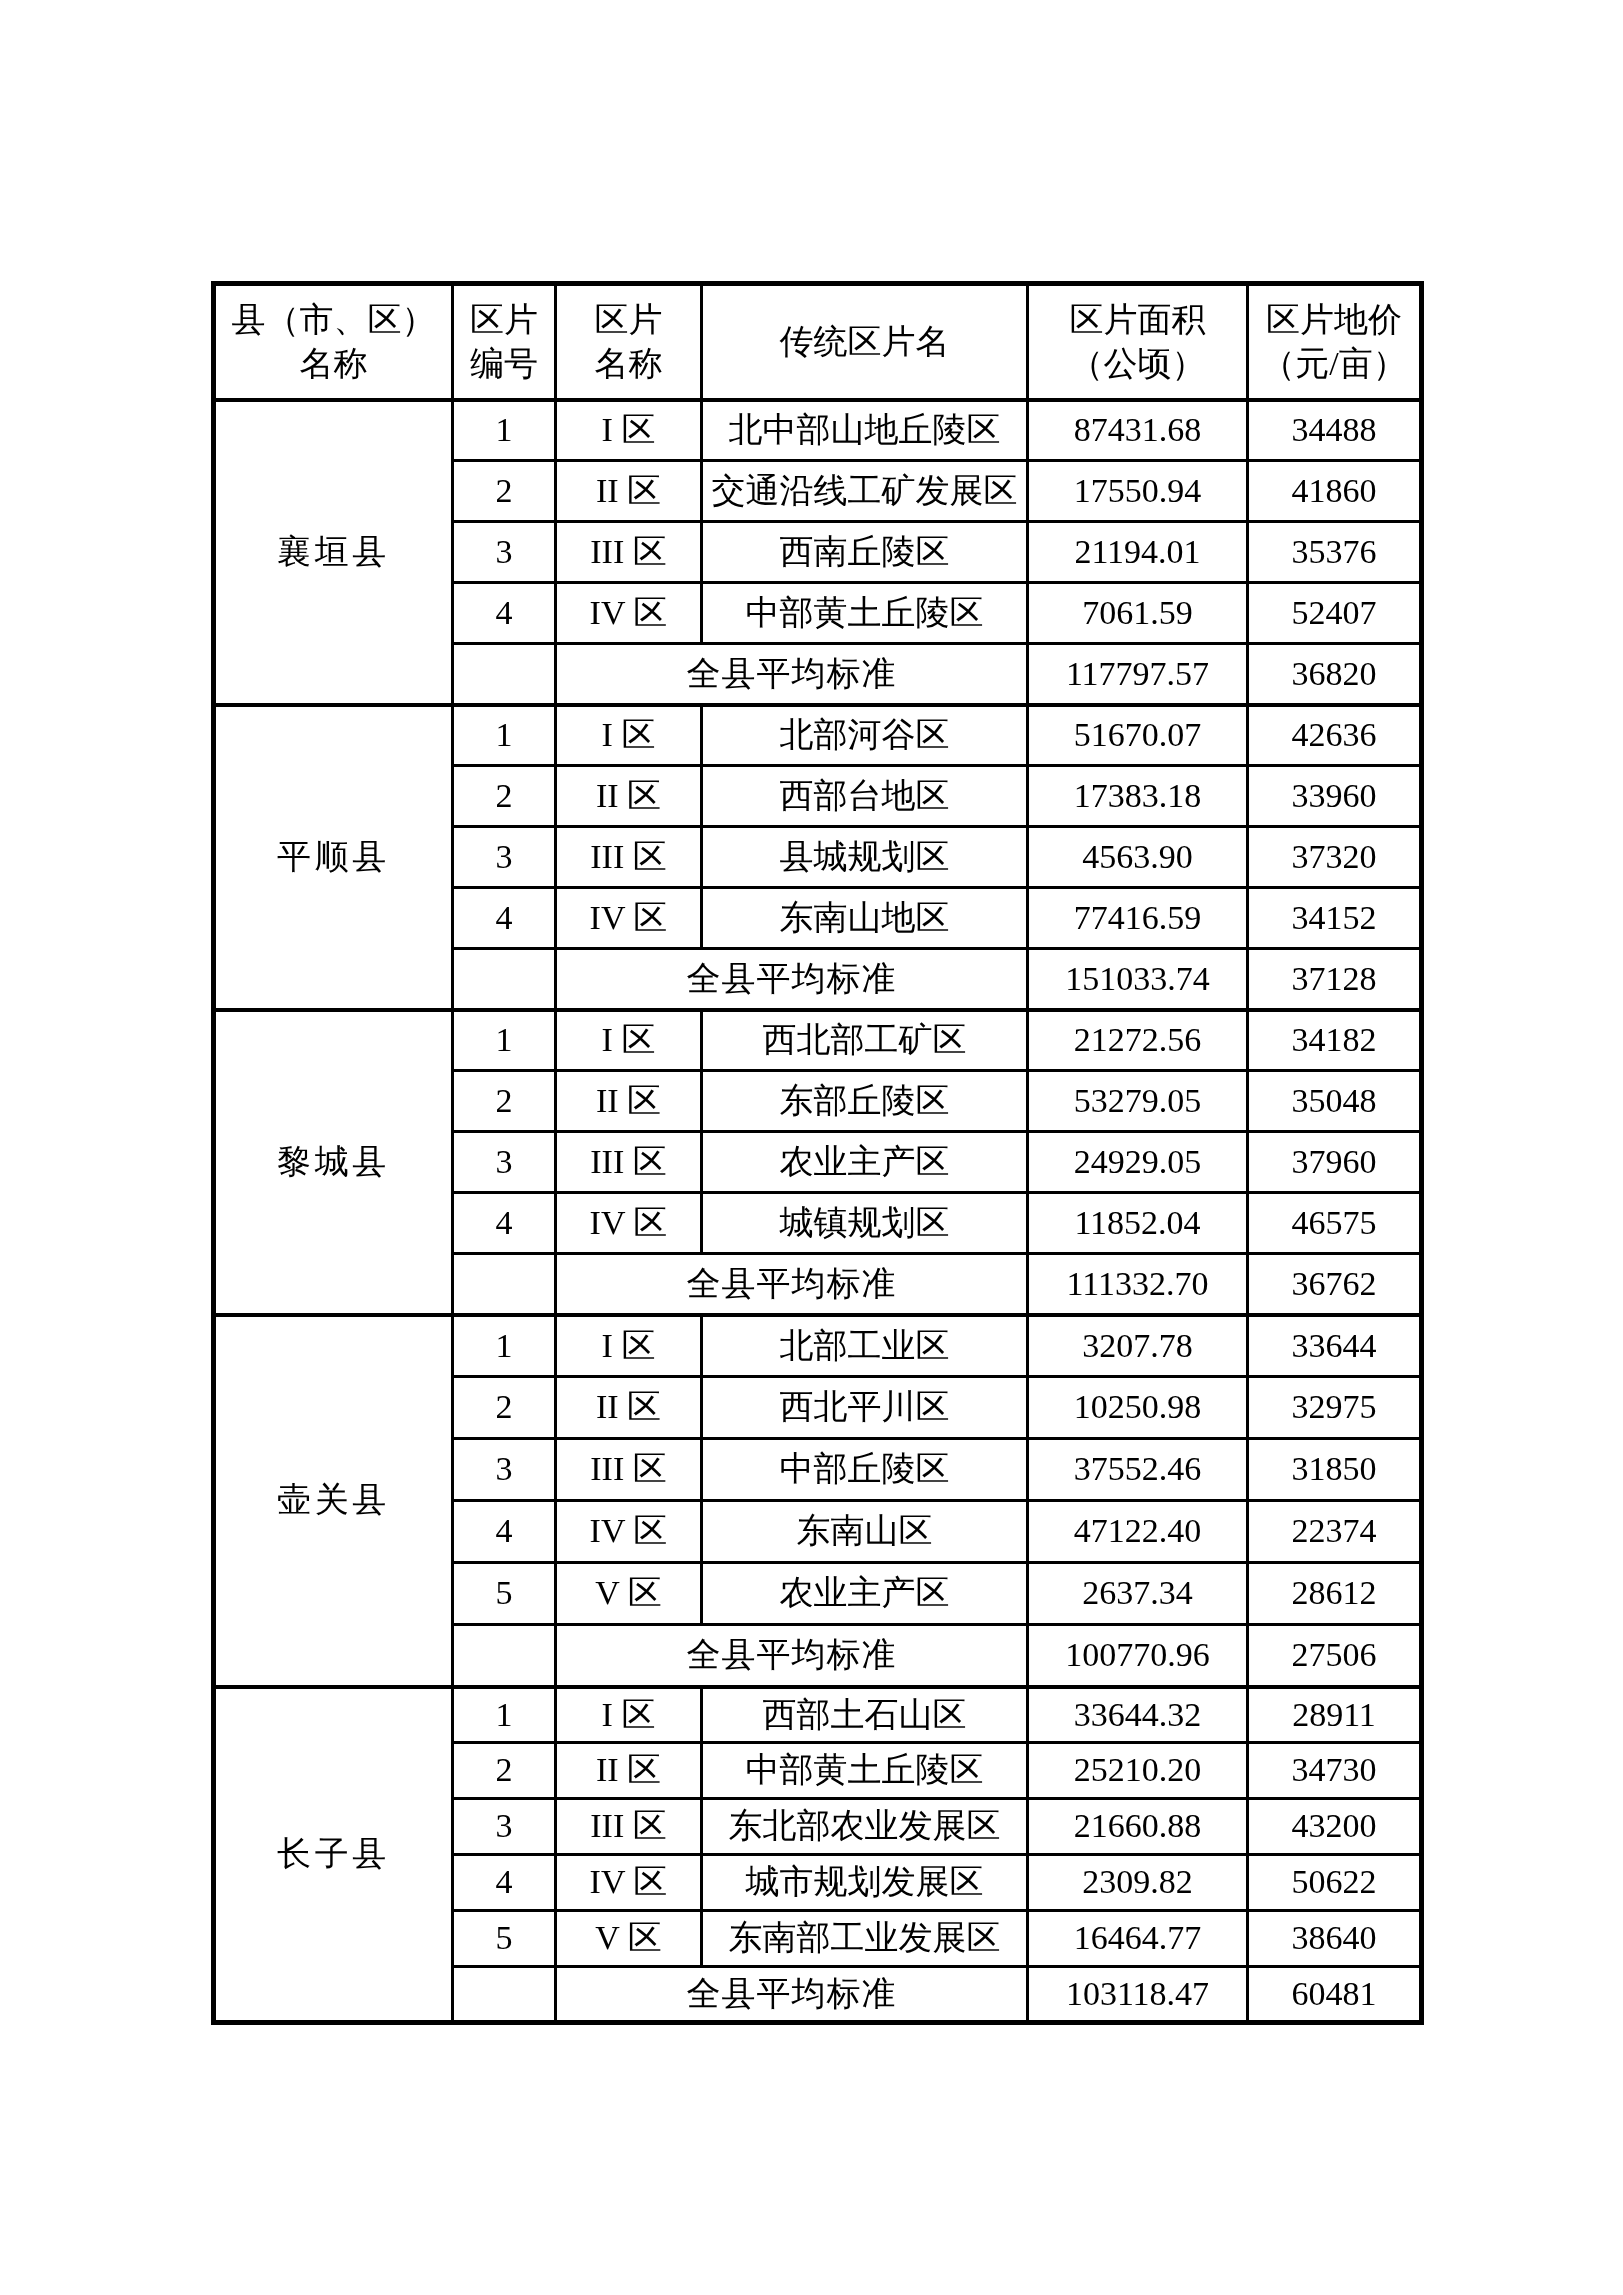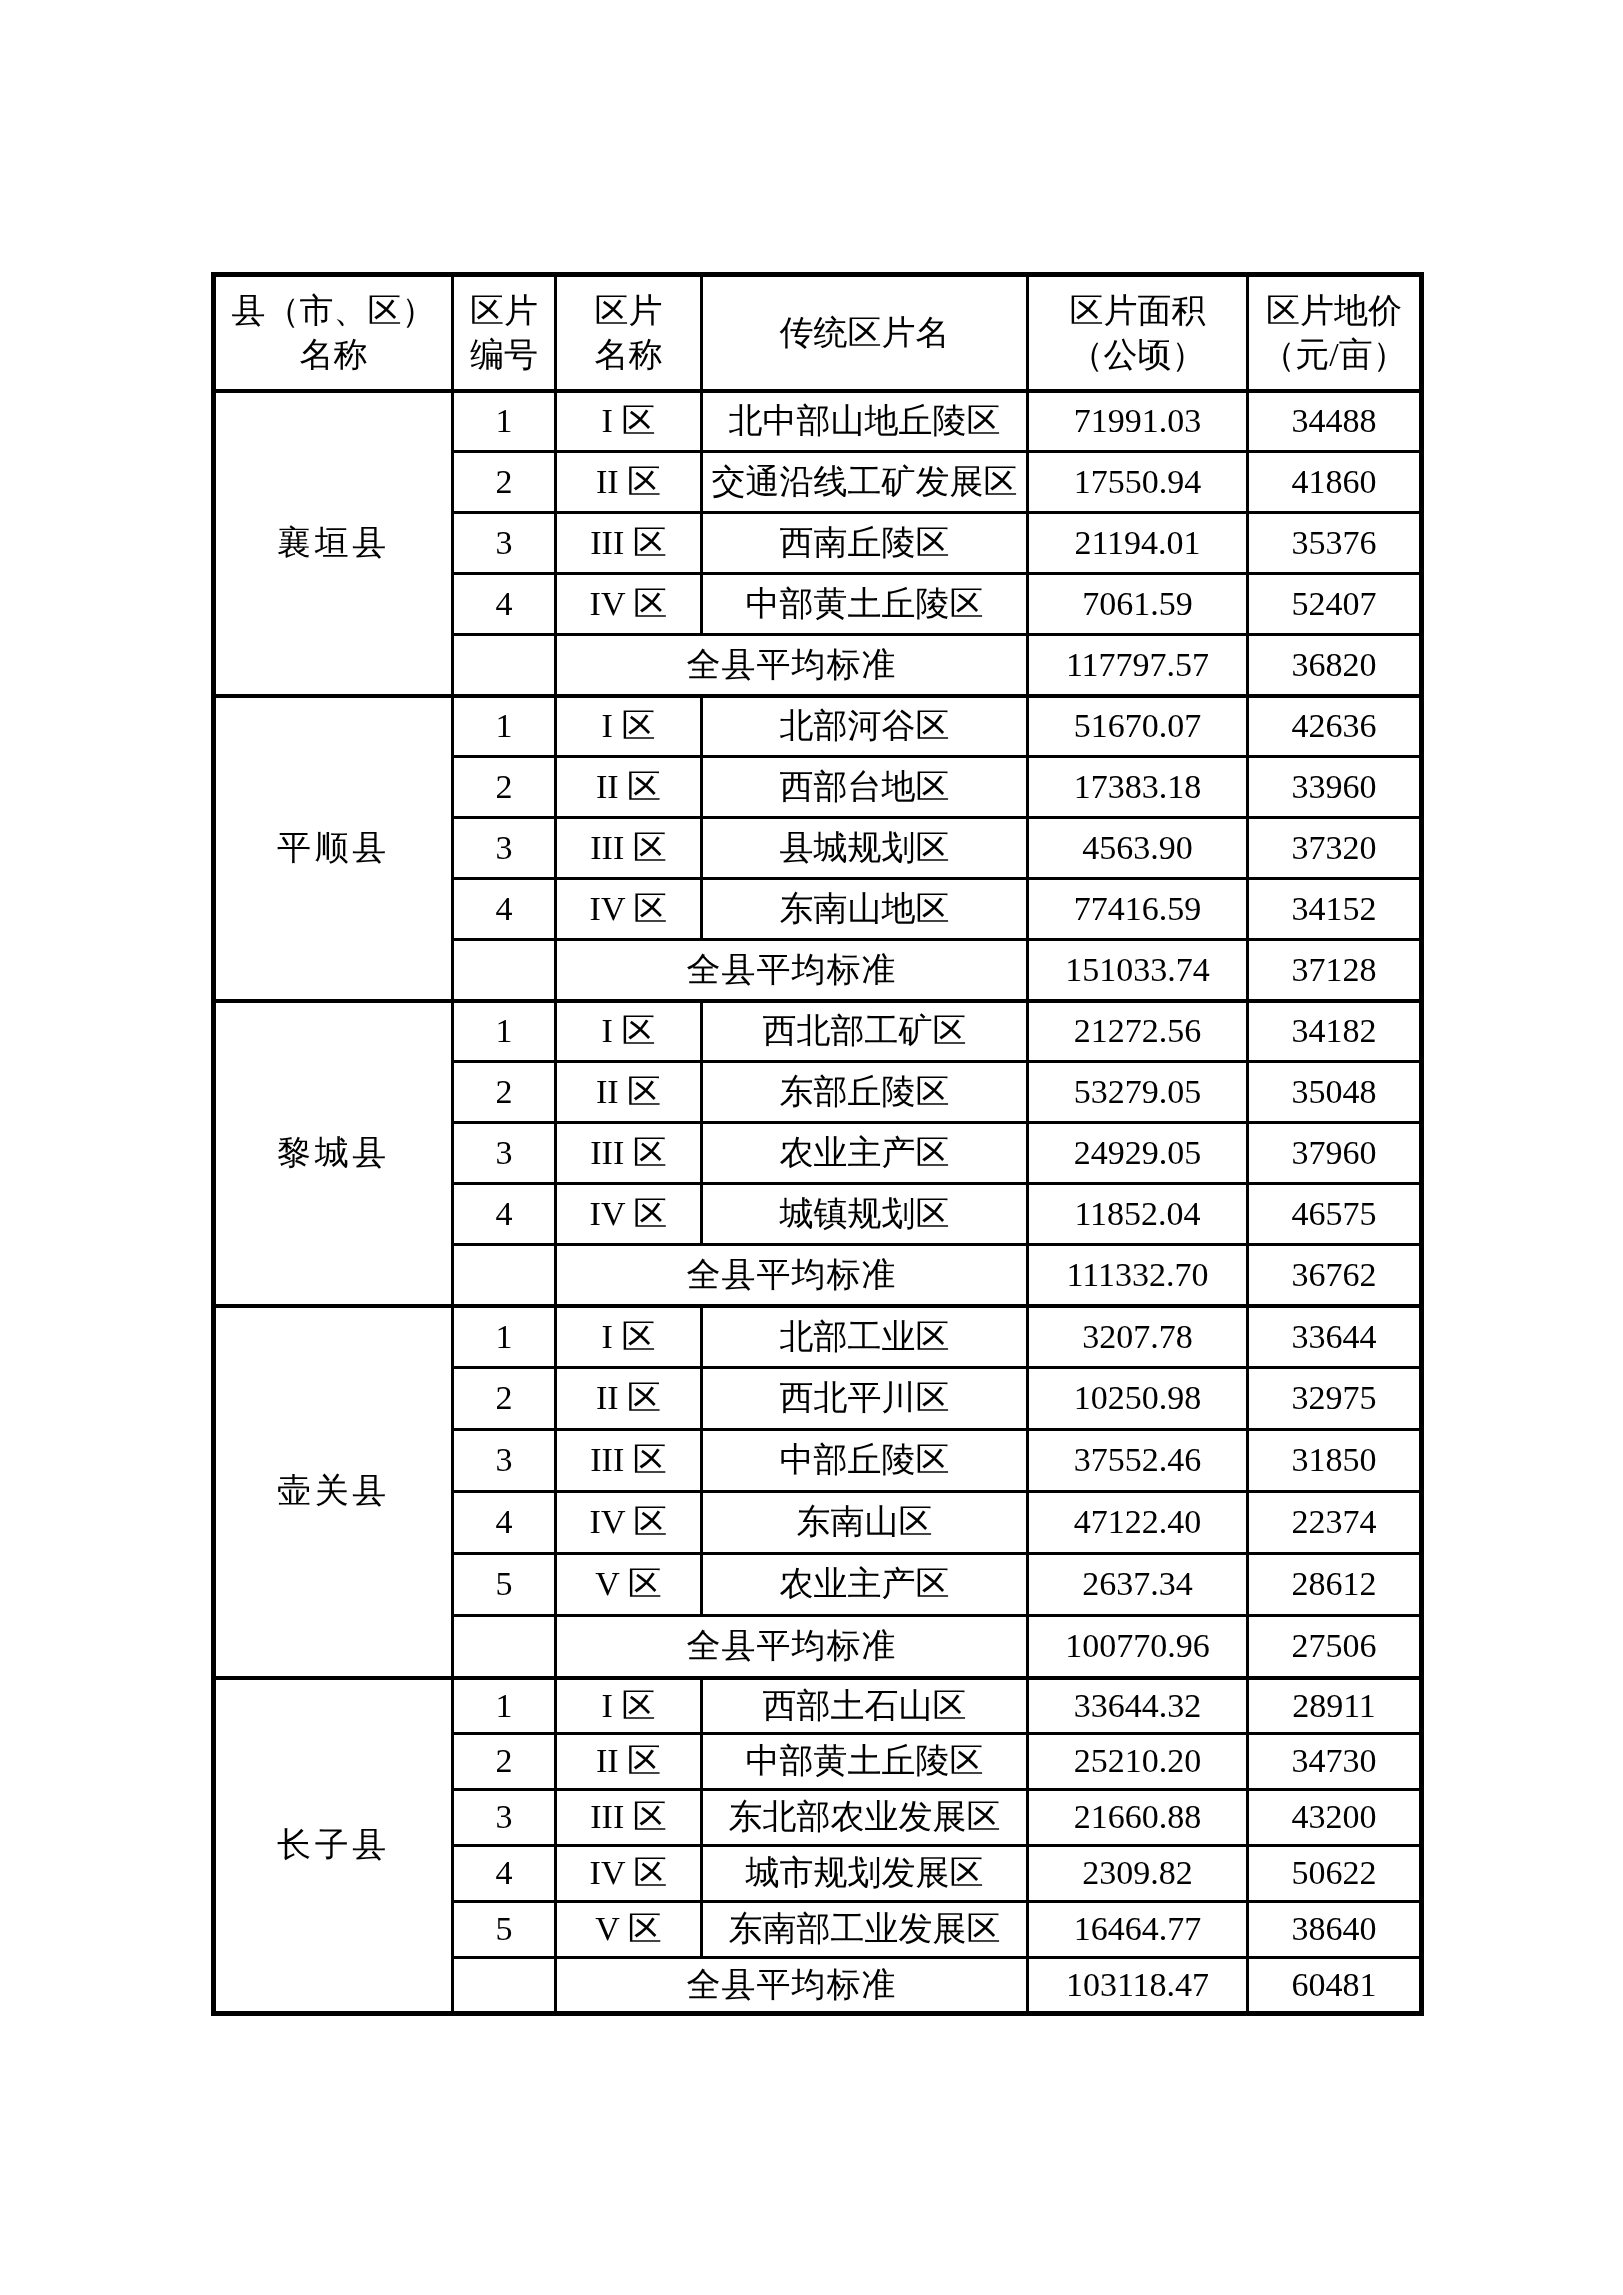--- a/index.html
+++ b/index.html
@@ -10,21 +10,21 @@
   body {
     width: 1623px;
     height: 2295px;
     position: relative;
     font-family: "Liberation Serif", "DejaVu Serif", serif;
     color: #000000;
   }
   .doc-table {
     position: absolute;
     left: 211px;
-    top: 272px;
+    top: 281px;
     border-collapse: collapse;
     table-layout: fixed;
     width: 1208px;
     border: 5.1px solid #000000;
     padding-left: 12px;
   }
   .doc-table th,
   .doc-table td {
     border: 3.1px solid #000000;
     text-align: center;
@@ -113,21 +113,21 @@
         </th>
     </tr>
   </thead>
 
   <tbody class="block b123">
     <tr>
       <td class="county" rowspan="5">襄垣县</td>
       <td>1</td>
       <td>I 区</td>
       <td>北中部山地丘陵区</td>
-      <td class="num">71991.03</td>
+      <td class="num">87431.68</td>
       <td class="num">34488</td>
     </tr>
     <tr>
       <td>2</td>
       <td>II 区</td>
       <td>交通沿线工矿发展区</td>
       <td class="num">17550.94</td>
       <td class="num">41860</td>
     </tr>
     <tr>

